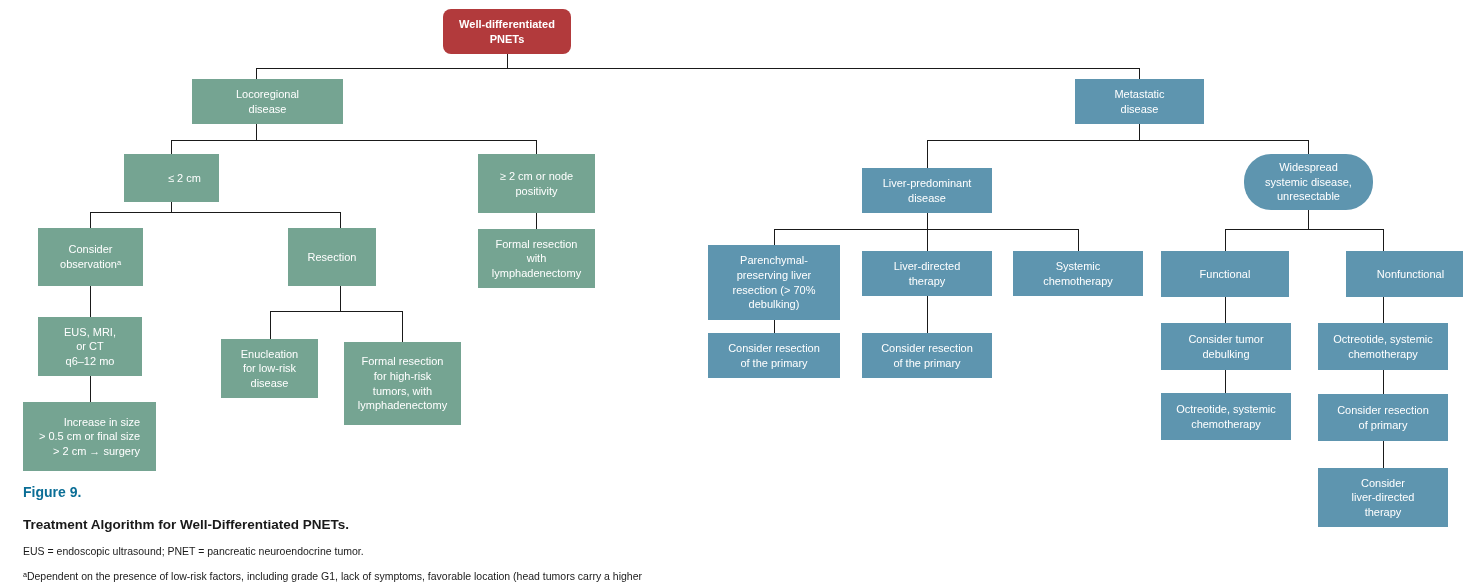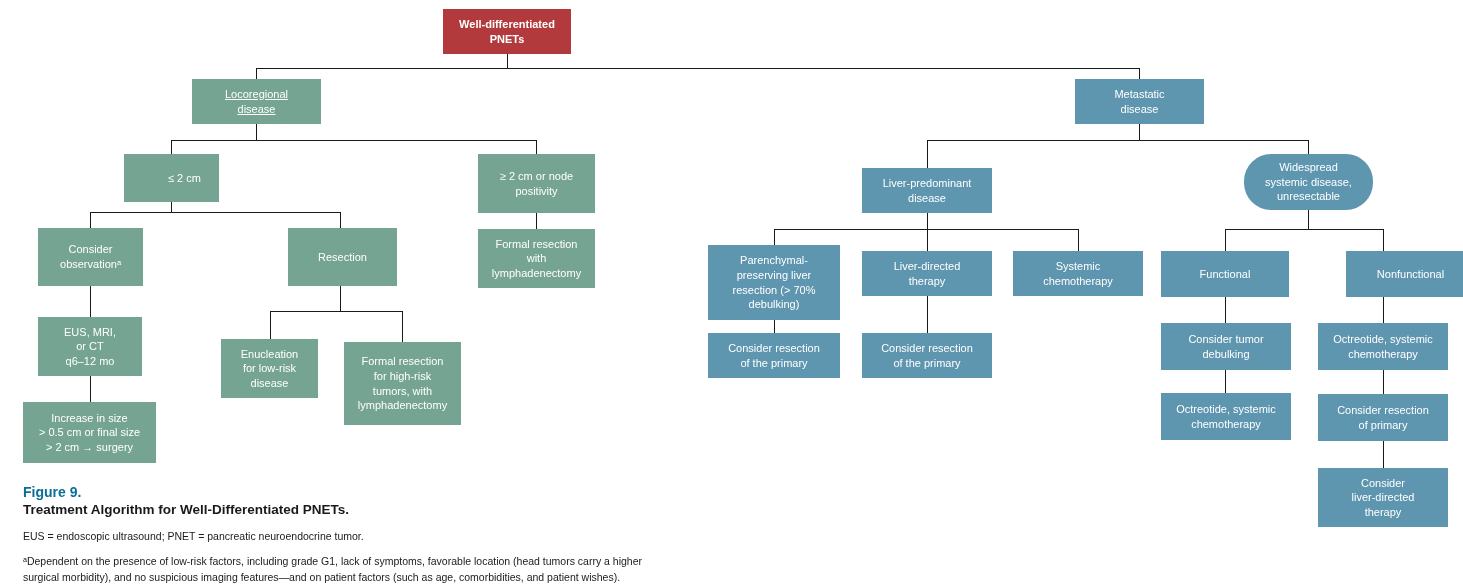--- a/index.html
+++ b/index.html
@@ -5,57 +5,57 @@
   html,body{margin:0;padding:0;background:#ffffff;}
   .figure-canvas{
     position:relative;width:1463px;height:586px;background:#ffffff;overflow:hidden;
     font-family:"Liberation Sans","DejaVu Sans",sans-serif;
   }
   .node{
     position:absolute;display:flex;align-items:center;justify-content:center;
     text-align:center;color:#ffffff;font-size:11px;line-height:1.32;
     white-space:pre-line;padding:2px;box-sizing:border-box;
   }
-  .red{background:var(--c-root,#b23a3c);font-weight:bold;}
+  .red{background:var(--c-root,#b23a3c);font-weight:bold;border-radius:8px;}
   .green{background:var(--c-green,#75a492);}
   .blue{background:var(--c-blue,#5e95af);}
   .ln{position:absolute;background:var(--c-line,#1a1a1a);}
 
   
   #b-root{left:443px;top:9px;width:128px;height:45px;}
-  #b-locoregional{left:192px;top:79px;width:129px;height:45px;text-decoration:underline;}
+  #b-locoregional{left:192px;top:79px;width:151px;height:45px;}
   #b-metastatic{left:1075px;top:79px;width:129px;height:45px;}
   #b-le2{left:124px;top:154px;width:95px;height:48px;padding-left:28px;}
   #b-ge2{left:478px;top:154px;width:117px;height:59px;}
   #b-obs{left:38px;top:228px;width:105px;height:58px;}
-  #b-resection{left:288px;top:228px;width:109px;height:58px;}
+  #b-resection{left:288px;top:228px;width:88px;height:58px;}
   #b-frl{left:478px;top:229px;width:117px;height:59px;}
   #b-eus{left:38px;top:317px;width:104px;height:59px;}
-  #b-inc{left:23px;top:402px;width:133px;height:61px;}
+  #b-inc{left:23px;top:402px;width:133px;height:69px;text-align:right;}
   #b-enuc{left:221px;top:339px;width:97px;height:59px;}
   #b-frhr{left:344px;top:342px;width:117px;height:83px;}
   #b-lpd{left:862px;top:168px;width:130px;height:45px;}
   #b-wsd{left:1244px;top:154px;width:129px;height:56px;border-radius:27px;}
   #b-ppl{left:708px;top:245px;width:132px;height:75px;}
   #b-ldt{left:862px;top:251px;width:130px;height:45px;}
   #b-sc{left:1013px;top:251px;width:130px;height:45px;}
   #b-func{left:1161px;top:251px;width:128px;height:46px;}
   #b-nonfunc{left:1318px;top:251px;width:129px;height:46px;margin-left:28px;}
   #b-crp1{left:708px;top:333px;width:132px;height:45px;}
   #b-crp2{left:862px;top:333px;width:130px;height:45px;}
   #b-ctd{left:1161px;top:323px;width:130px;height:47px;}
   #b-oct2{left:1318px;top:323px;width:130px;height:47px;}
   #b-oct1{left:1161px;top:393px;width:130px;height:47px;}
   #b-crp3{left:1318px;top:394px;width:130px;height:47px;}
   #b-cldt{left:1318px;top:468px;width:130px;height:59px;}
 
   
   .caption{position:absolute;left:23px;top:484px;width:648px;color:#1a1a1a;}
   .fig-label{font-size:14px;font-weight:bold;color:var(--c-figlabel,#0b6e96);}
-  .fig-title{font-size:13.5px;font-weight:bold;margin-top:2px;}
+  .fig-title{font-size:13.5px;font-weight:bold;margin-top:17px;}
   .fig-abbrev{font-size:10.5px;margin-top:13px;}
   .fig-footnote{font-size:10.5px;margin-top:11px;line-height:1.55;}
 </style>
 </head>
 <body>
 
 <div class="figure-canvas">
 
   <div class="ln" style="left:507px;top:54px;width:1px;height:14px;"></div>
   <div class="ln" style="left:256px;top:68px;width:884px;height:1px;"></div>

